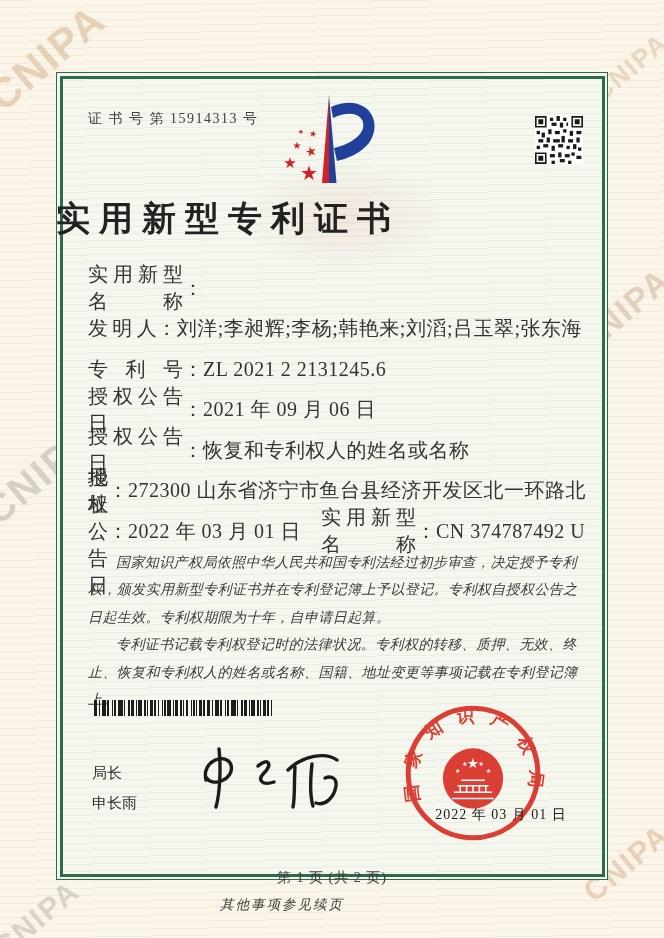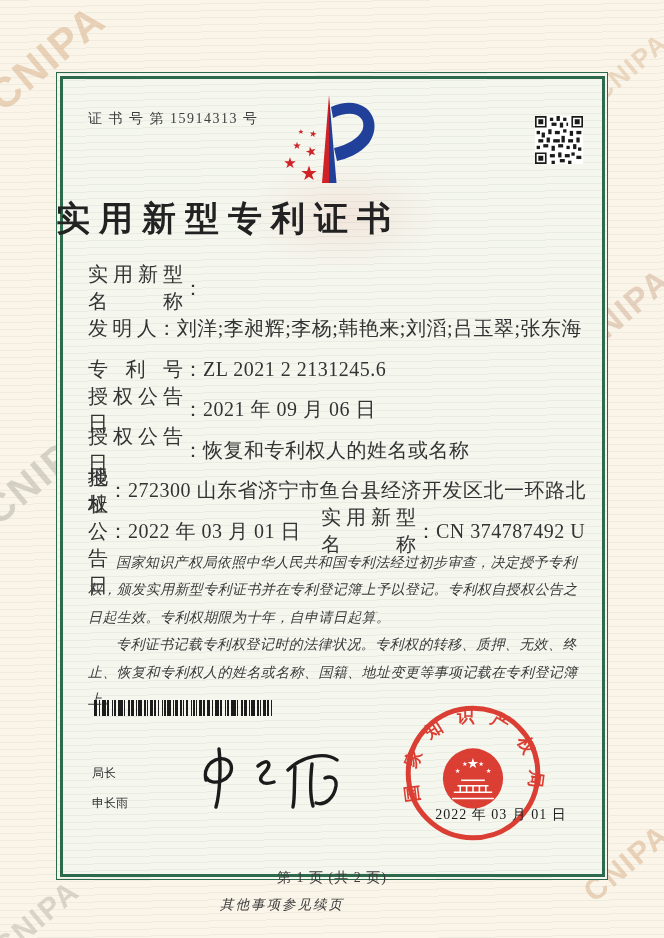--- a/index.html
+++ b/index.html
@@ -56,21 +56,21 @@
   .paras { position:absolute; left:88px; top:549px; width:490px; }
   .paras p {
     font-size:14px; line-height:27.4px; color:#3a3a3a; text-indent:2em;
     font-style:italic; letter-spacing:0.4px;
   }
 
   .barcode { position:absolute; left:94px; top:700px; }
 
   .officer { position:absolute; left:92px; top:758px;
     font-family:"Liberation Sans","DejaVu Sans",sans-serif;
-    font-size:12px; color:#2c2c2c; line-height:30px; }
+    font-size:15px; color:#2c2c2c; line-height:30px; }
   .signature { position:absolute; left:192px; top:740px; }
 
   .seal { position:absolute; left:400px; top:700px; opacity:0.88; }
   .seal-date {
     position:absolute; left:416px; top:806px; width:170px; text-align:center;
     font-size:14px; color:#1d1d1d; letter-spacing:1px;
   }
 
   .page-info { position:absolute; left:56px; top:869px; width:552px; text-align:center;
     font-size:14px; color:#3a3a3a; letter-spacing:1px; }

